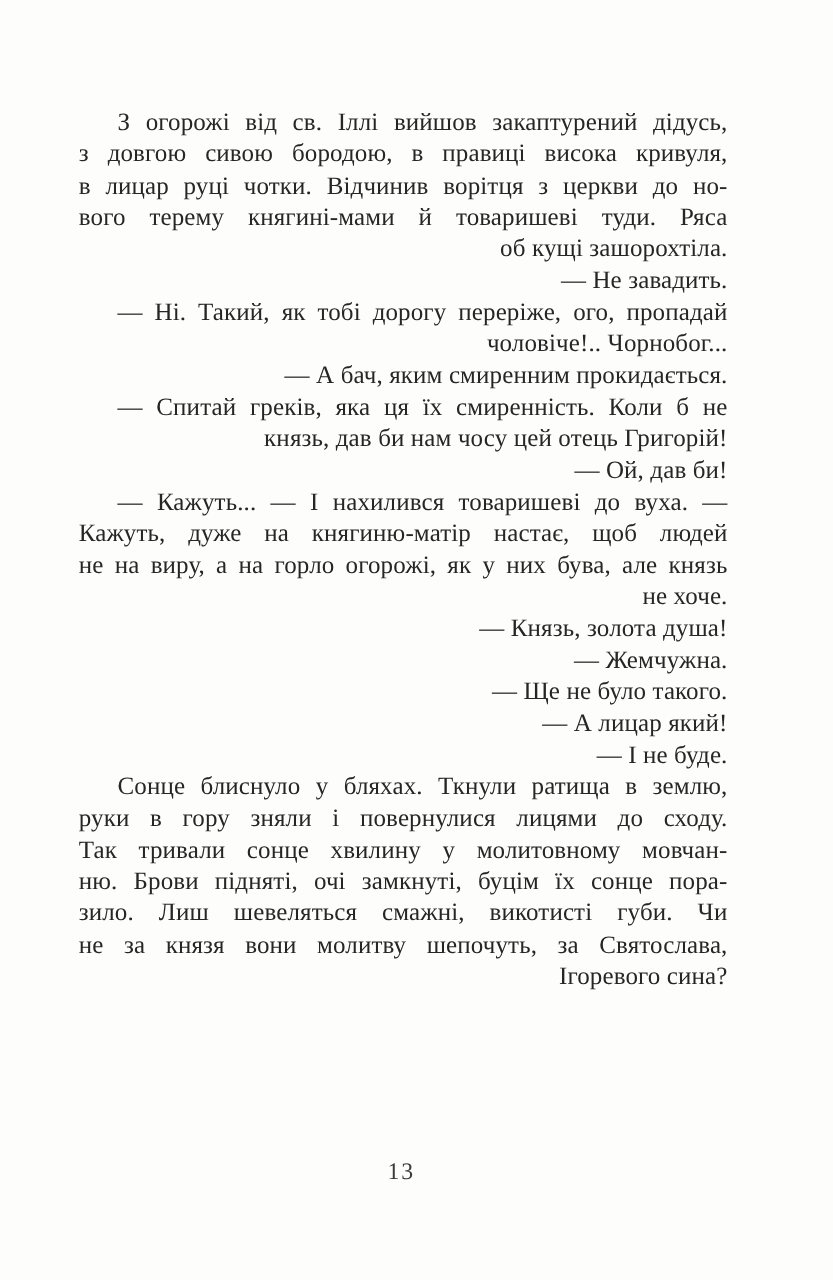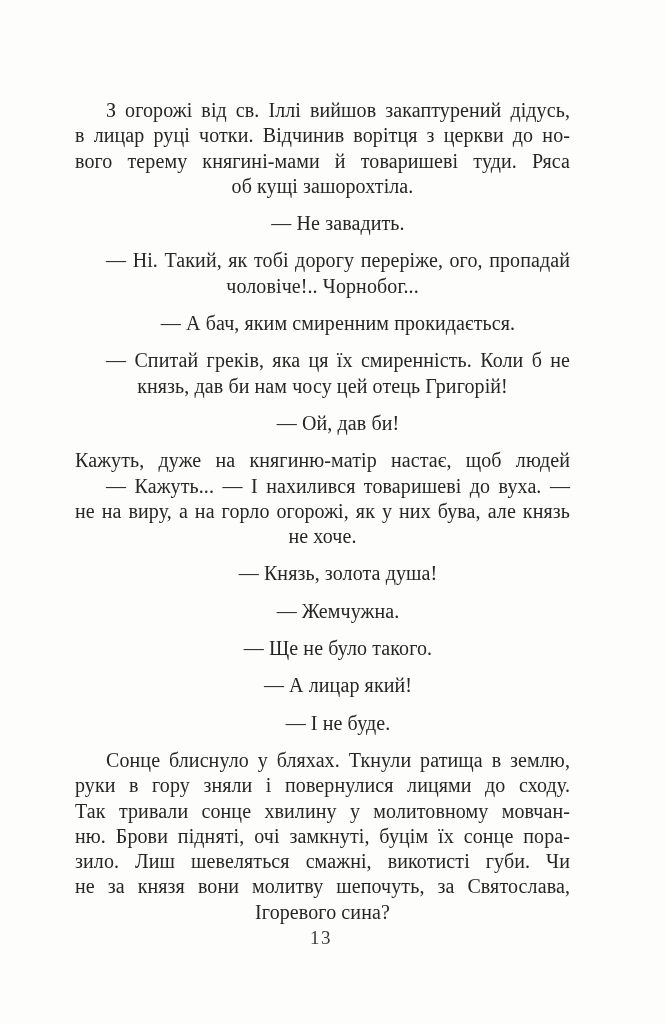--- a/index.html
+++ b/index.html
@@ -19,25 +19,25 @@
   .text-block {
     position: absolute;
     left: 63px;
     top: 86px;
     width: 519px;
     font-size: 20px;
     line-height: 25.3px;
     -webkit-font-smoothing: antialiased;
   }
   .para {
-    margin: 12px;
+    margin: 0;
     padding: 0;
   }
   .line {
-    text-align: center;
+    text-align: right;
     letter-spacing: 0.1px;
   }
   .line.just {
     text-align: justify;
     text-align-last: justify;
   }
   .line.ind {
     text-indent: 31px;
   }
   .folio {
@@ -51,20 +51,21 @@
     color: #3b3b3b;
   }
 </style>
 </head>
 <body>
 
 <div class="page">
   <main class="text-block">
       <div class="para">
         <div class="line just ind">З огорожі від св. Іллі вийшов закаптурений дідусь,</div>
+        <div class="line just">з довгою сивою бородою, в правиці висока кривуля,</div>
         <div class="line just">в лицар руці чотки. Відчинив ворітця з церкви до но-</div>
         <div class="line just">вого терему княгині-мами й товаришеві туди. Ряса</div>
         <div class="line">об кущі зашорохтіла.</div>
       </div>
       <div class="para">
       </div>
       <div class="para">
         <div class="line ind">— Не завадить.</div>
       </div>
       <div class="para">
@@ -75,22 +76,22 @@
         <div class="line ind">— А бач, яким смиренним прокидається.</div>
       </div>
       <div class="para">
         <div class="line just ind">— Спитай греків, яка ця їх смиренність. Коли б не</div>
         <div class="line">князь, дав би нам чосу цей отець Григорій!</div>
       </div>
       <div class="para">
         <div class="line ind">— Ой, дав би!</div>
       </div>
       <div class="para">
+        <div class="line just ind">— Кажуть... — І нахилився товаришеві до вуха. —</div>
         <div class="line just">Кажуть, дуже на княгиню-матір настає, щоб людей</div>
-        <div class="line just ind">— Кажуть... — І нахилився товаришеві до вуха. —</div>
         <div class="line just">не на виру, а на горло огорожі, як у них бува, але князь</div>
         <div class="line">не хоче.</div>
       </div>
       <div class="para">
         <div class="line ind">— Князь, золота душа!</div>
       </div>
       <div class="para">
         <div class="line ind">— Жемчужна.</div>
       </div>
       <div class="para">

